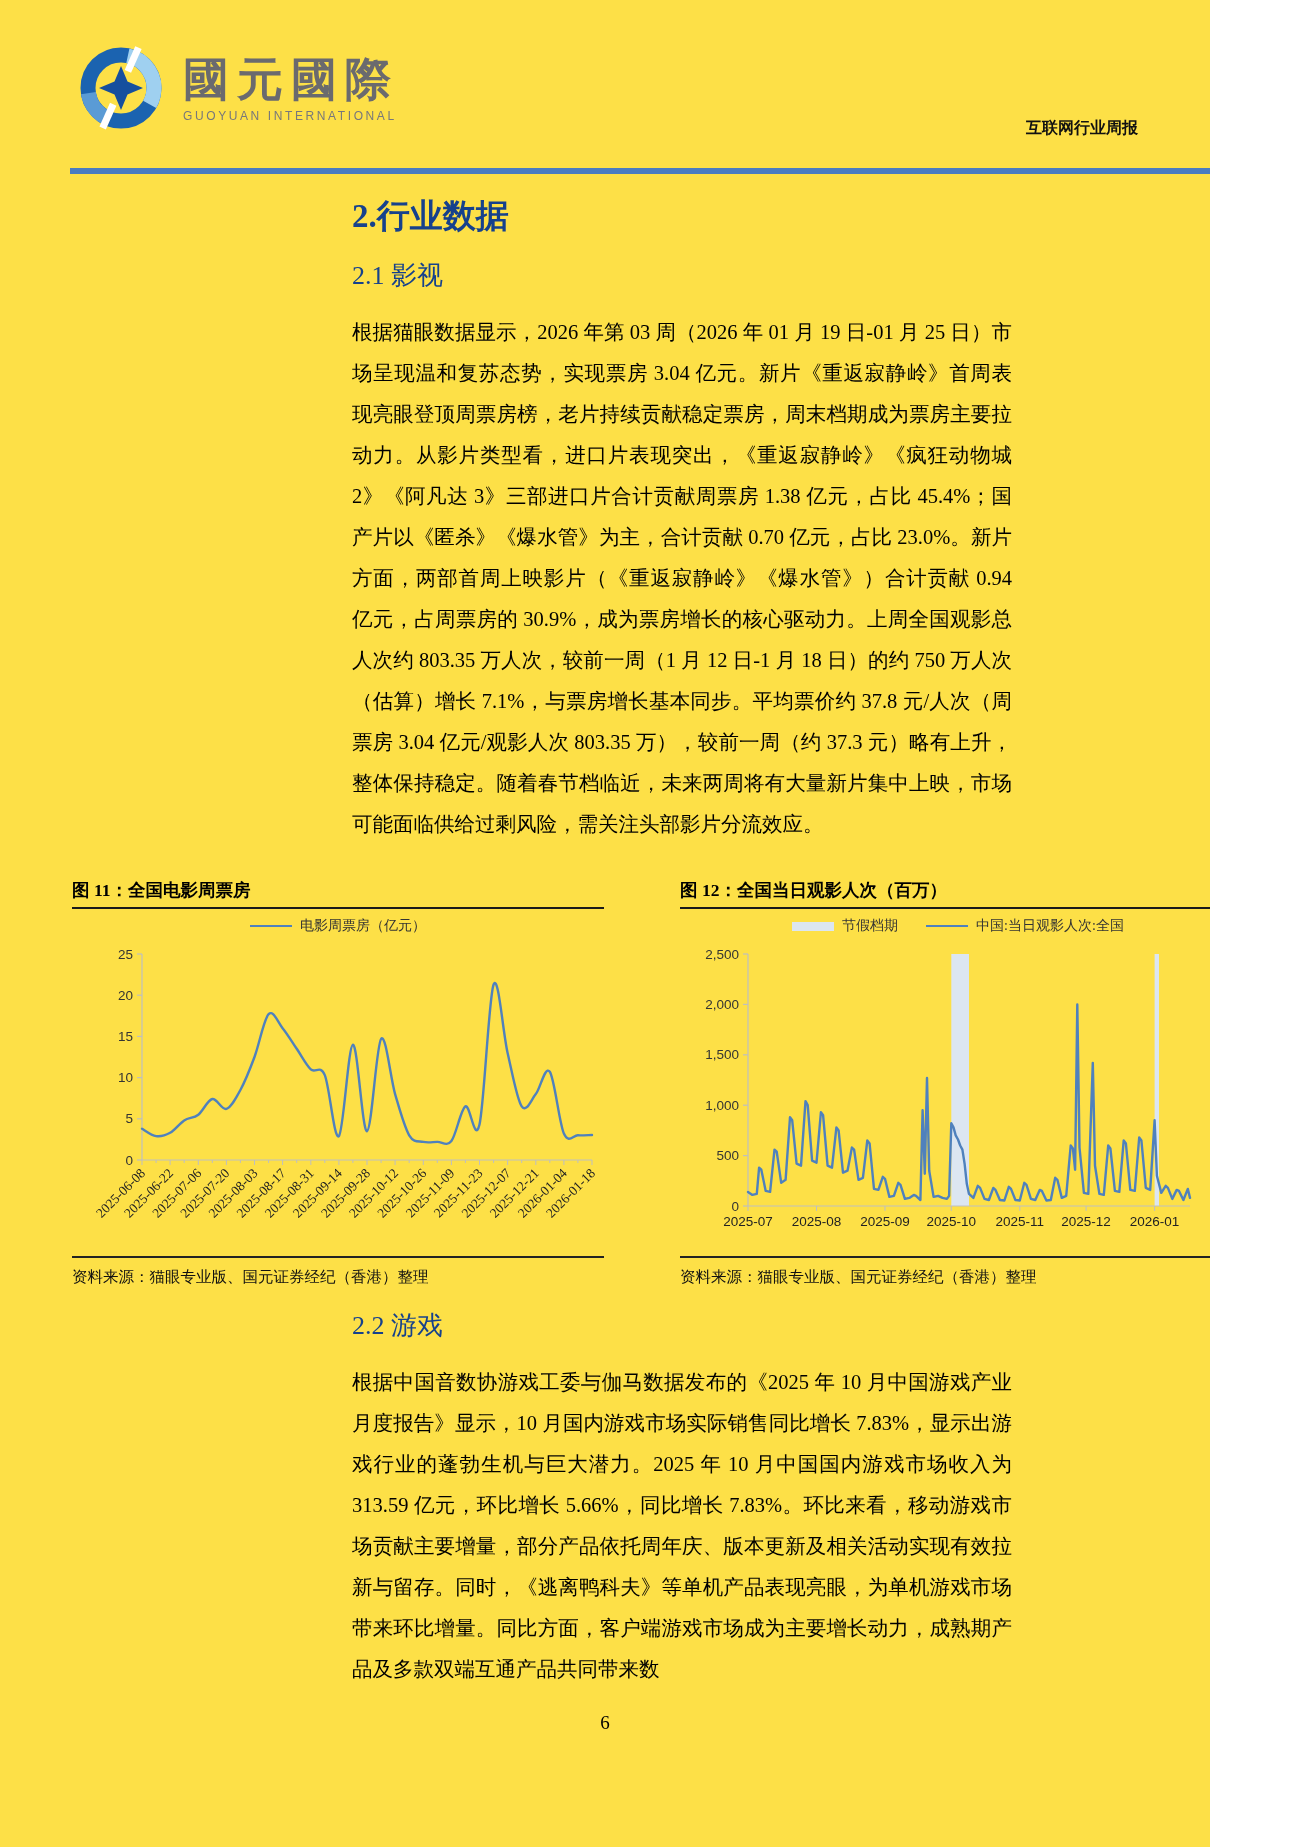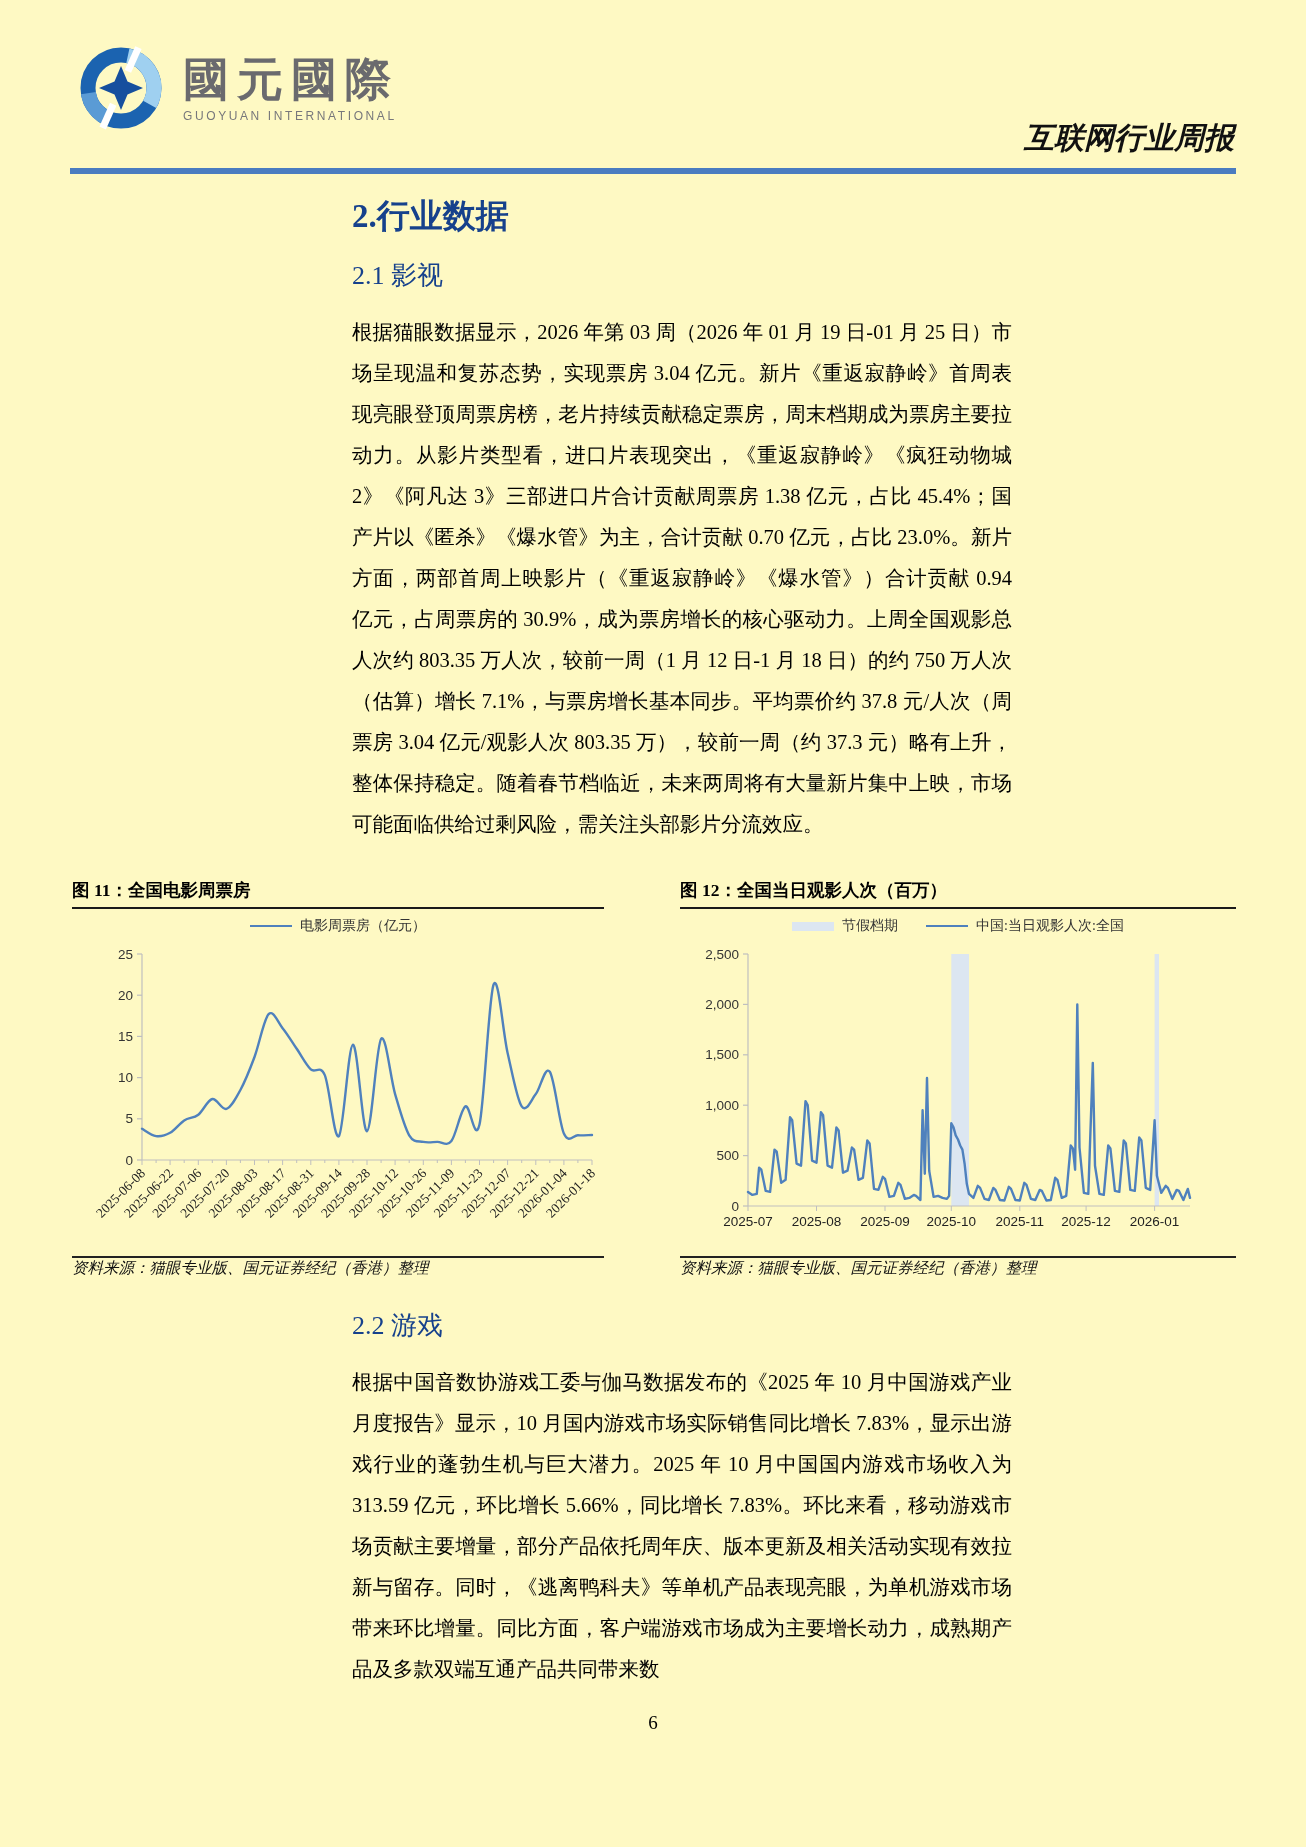--- a/index.html
+++ b/index.html
@@ -1,50 +1,50 @@
 <!DOCTYPE html>
 <html><head>
 <meta charset="utf-8">
 <style>
   html,body{margin:0;padding:0;background:#fff;}
-  .page{position:relative;width:1306px;height:1847px;background:#fef9c3;
+  .page{position:relative;width:1210px;height:1847px;background:#fde047;
         font-family:"Liberation Serif",serif;color:#000;overflow:hidden;}
 
   
   .logo-wrap{position:absolute;left:75px;top:42px;display:flex;align-items:center;}
   .logo-mark{width:92px;height:92px;flex:0 0 auto;}
   .logo-text{margin-left:16px;}
   .logo-cn{font-family:"Liberation Sans",sans-serif;font-weight:700;font-size:46px;
            color:#6a6a6e;letter-spacing:8px;line-height:52px;}
   .logo-en{font-family:"Liberation Sans",sans-serif;font-size:12px;color:#77777b;
            letter-spacing:2.6px;margin-top:4px;}
-  .report-type{position:absolute;right:72px;top:118px;font-style:italic;font-weight:700;
-           font-size:30px;color:#111;}
+  .report-type{position:absolute;right:72px;top:118px;font-weight:700;
+           font-size:16px;color:#111;}
   .head-rule{position:absolute;left:70px;top:168px;width:1166px;height:6px;background:#4a7cc0;}
 
   
   .textcol{position:absolute;left:352px;width:660px;}
   .sec-h1{font-size:33px;line-height:44px;font-weight:700;color:#16418c;margin:0 0 20px 0;}
   .sec-h2{font-size:26px;line-height:36px;font-weight:400;color:#16418c;margin:0 0 18px 0;}
   .body-p{font-size:20.5px;line-height:41px;text-align:justify;margin:0;}
 
   
   .figrow{position:absolute;top:878px;left:72px;width:1164px;display:flex;}
   .fig{display:flex;flex-direction:column;justify-content:flex-end;}
   .fig-left{width:532px;}
   .fig-right{width:556px;margin-left:76px;}
   .fig-caption{font-size:17.5px;font-weight:700;line-height:24px;color:#000;}
   .fig-caprule{height:0;border-bottom:2.5px solid #1a1a1a;margin:5px 0 3px 0;}
   .legend-row{height:28px;display:flex;align-items:center;justify-content:center;
               font-size:14px;color:#333;}
   .legend-item{display:flex;align-items:center;margin:16px 14px;}
   .legend-line{display:inline-block;width:42px;height:0;border-top:2.5px solid #4f81bd;margin-right:8px;}
   .legend-band{display:inline-block;width:42px;height:9px;background:#dce6f1;margin-right:8px;}
-  .fig-source{border-top:2px solid #222;margin-top:4px;
-              font-size:15.5px;font-style:italic;color:#111;}
+  .fig-source{border-top:2px solid #222;margin-top:4px;padding-top:9px;
+              font-size:15.5px;color:#111;}
   svg text{font-family:"Liberation Sans",sans-serif;}
   svg .serifTick{font-family:"Liberation Serif",serif;}
 
   
   .page-num{position:absolute;top:1712px;left:0;width:100%;text-align:center;
             font-size:19px;color:#000;}
 </style>
 </head>
 <body>
 

